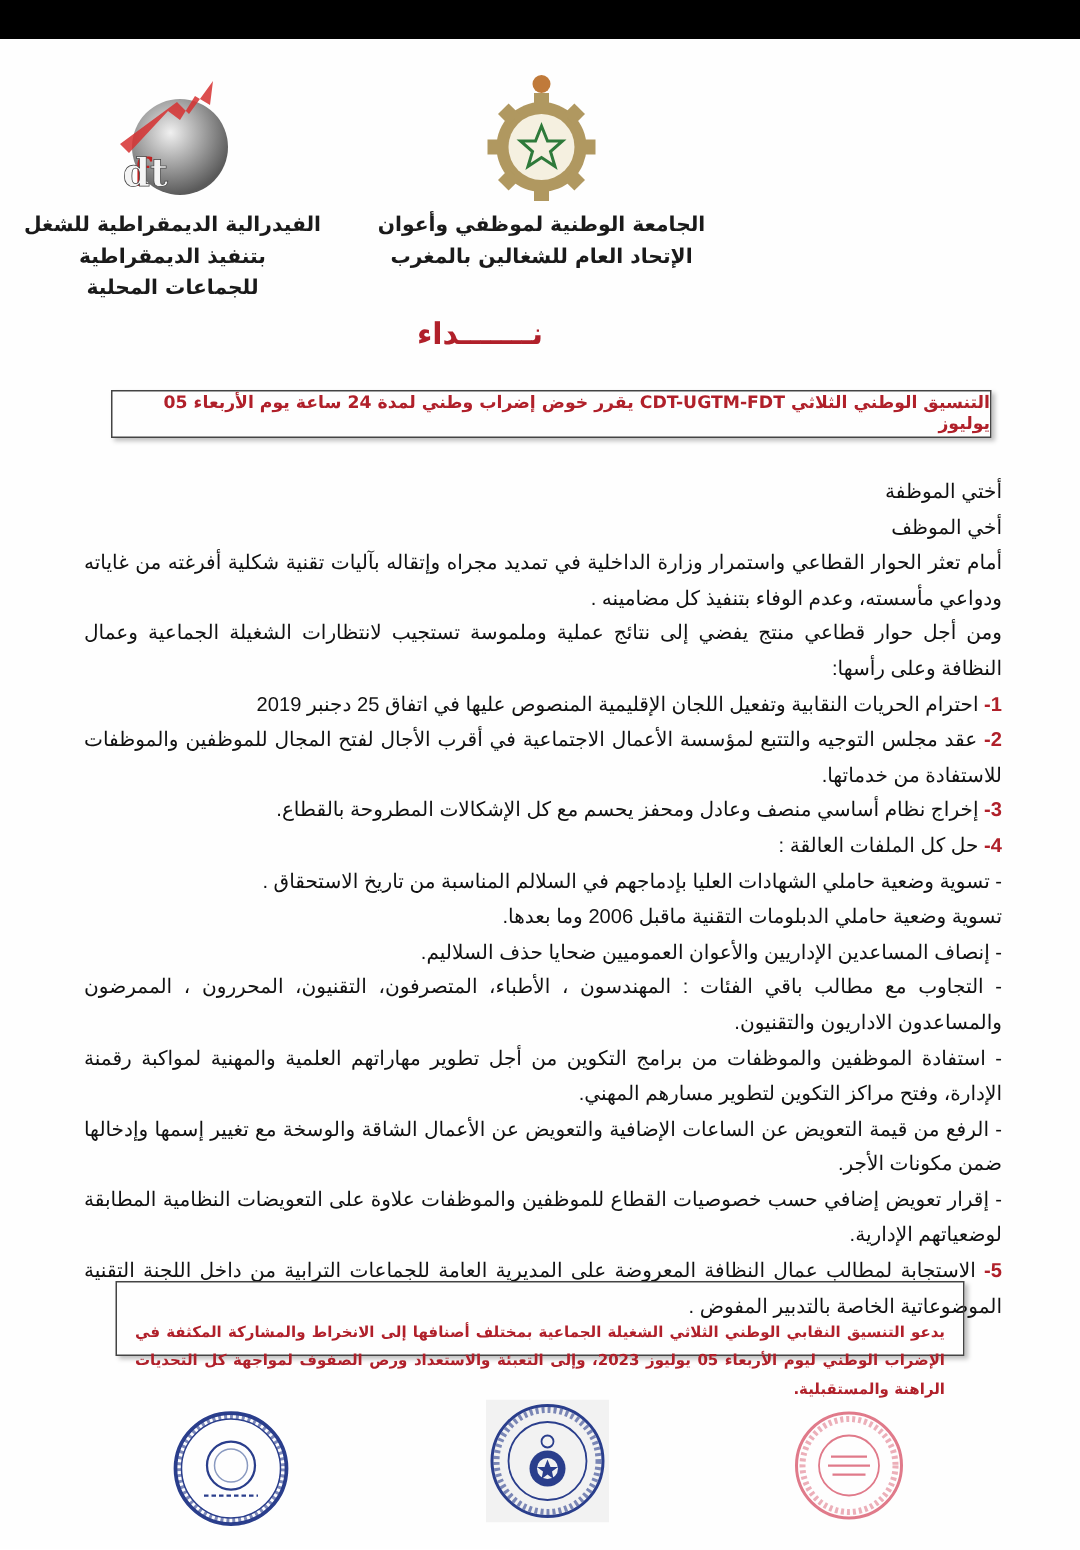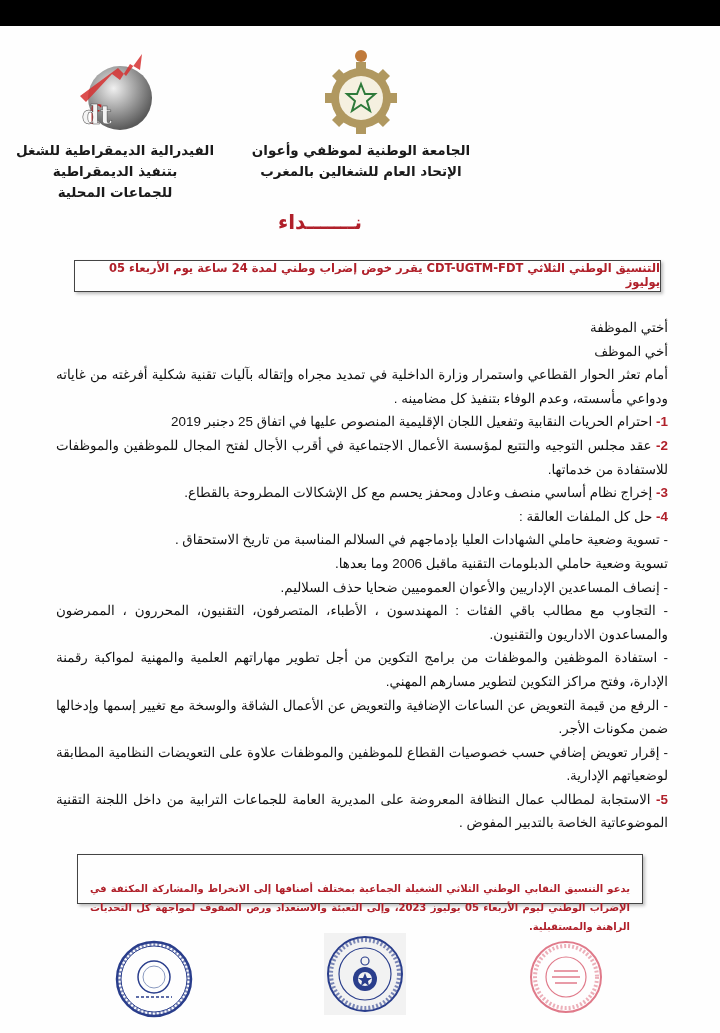--- a/index.html
+++ b/index.html
@@ -100,20 +100,21 @@
   <div class="title">نـــــــداء</div>
 
   <div class="box1">
     <span>التنسيق الوطني الثلاثي CDT-UGTM-FDT يقرر خوض إضراب وطني لمدة 24 ساعة يوم الأربعاء 05 يوليوز</span>
   </div>
 
   <div class="body">
     <p>أختي الموظفة</p>
     <p>أخي الموظف</p>
     <p class="just">أمام تعثر الحوار القطاعي واستمرار وزارة الداخلية في تمديد مجراه وإتقاله بآليات تقنية شكلية أفرغته من غاياته ودواعي مأسسته، وعدم الوفاء بتنفيذ كل مضامينه .</p>
+    <p class="just">ومن أجل حوار قطاعي منتج يفضي إلى نتائج عملية وملموسة تستجيب لانتظارات الشغيلة الجماعية وعمال النظافة وعلى رأسها:</p>
 
     <p class="just"><span class="num">1-</span> <span>احترام الحريات النقابية وتفعيل اللجان الإقليمية المنصوص عليها في اتفاق 25 دجنبر 2019</span></p>
     <p class="just"><span class="num">2-</span> <span>عقد مجلس التوجيه والتتبع لمؤسسة الأعمال الاجتماعية في أقرب الأجال لفتح المجال للموظفين والموظفات للاستفادة من خدماتها.</span></p>
     <p class="just"><span class="num">3-</span> <span>إخراج نظام أساسي منصف وعادل ومحفز يحسم مع كل الإشكالات المطروحة بالقطاع.</span></p>
     <p class="just"><span class="num">4-</span> <span>حل كل الملفات العالقة :</span></p>
 
     <p class="just">- تسوية وضعية حاملي الشهادات العليا بإدماجهم في السلالم المناسبة من تاريخ الاستحقاق .</p>
     <p class="just">تسوية وضعية حاملي الدبلومات التقنية ماقبل 2006 وما بعدها.</p>
     <p class="just">- إنصاف المساعدين الإداريين والأعوان العموميين ضحايا حذف السلاليم.</p>
     <p class="just">- التجاوب مع مطالب باقي الفئات : المهندسون ، الأطباء، المتصرفون، التقنيون، المحررون ، الممرضون والمساعدون الاداريون والتقنيون.</p>

